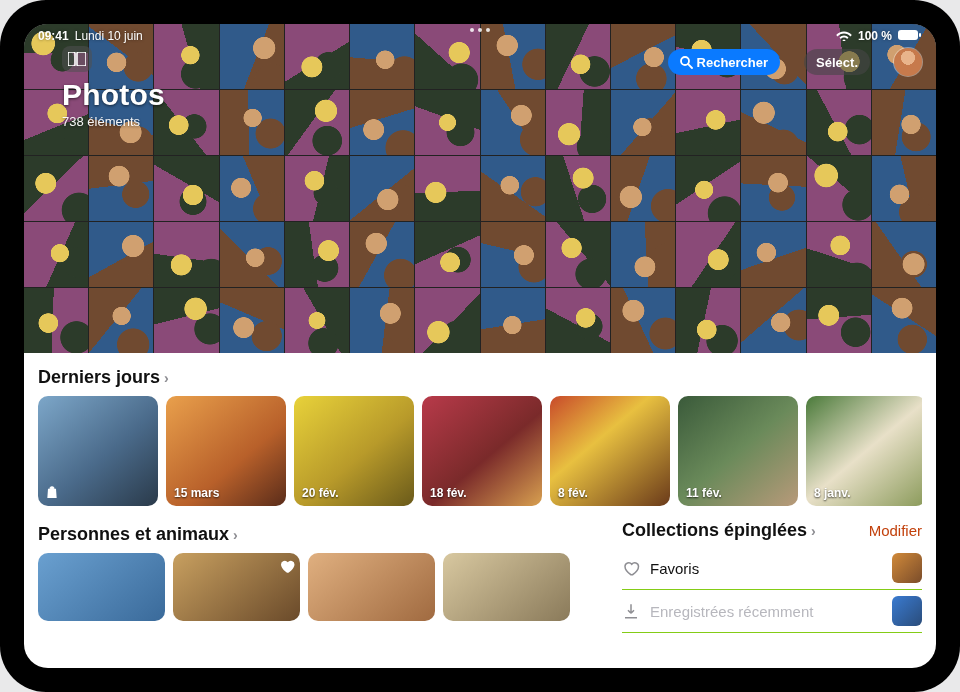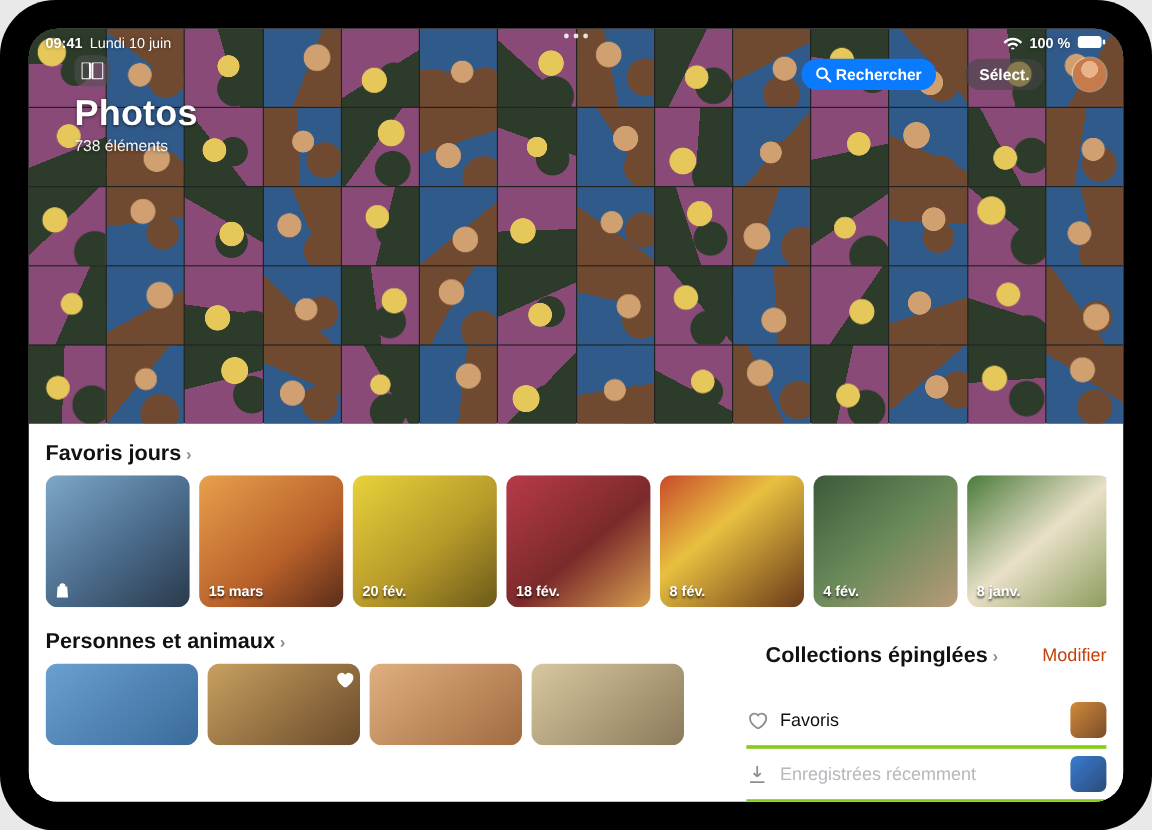--- a/index.html
+++ b/index.html
@@ -128,21 +128,21 @@
   }
   .heart-badge{
     position:absolute; top:4px; right:4px;
     width:18px;height:18px;
     color:#fff;
   }
   .collection-list{ margin-top:6px; }
   .collection-row{
     display:flex; align-items:center; gap:10px;
     padding:6px 0;
-    border-bottom:3px solid #84cc16;
+    border-bottom:1px solid #84cc16;
     font-size:15px; color:#111;
   }
   .collection-row:last-child{ color:#b7b7bd; }
   .row-icon{ width:18px; color:#8e8e93; flex:0 0 18px;}
   .row-thumb{ width:30px;height:30px;border-radius:6px;background:linear-gradient(135deg,#d18a3a,#7a4c2a); }
   .row-thumb.b{ background:linear-gradient(135deg,#3a7bd1,#2a4c7a); }
 </style>
 </head>
 <body>
 
@@ -268,21 +268,21 @@
         <div class="thumb" style="background: radial-gradient(circle at 35% 35%, rgb(208, 160, 112) 0px, rgb(208, 160, 112) 18%, transparent 19%), radial-gradient(circle at 85% 70%, rgb(112, 74, 48) 0px, rgb(112, 74, 48) 22%, transparent 23%), linear-gradient(245deg, rgb(48, 90, 138) 0px, rgb(48, 90, 138) 55%, rgb(112, 74, 48) 55%, rgb(112, 74, 48) 100%);"></div>
         <div class="thumb" style="background: radial-gradient(circle at 48% 64%, rgb(230, 200, 90) 0px, rgb(230, 200, 90) 18%, transparent 19%), radial-gradient(circle at 72% 81%, rgb(44, 59, 42) 0px, rgb(44, 59, 42) 22%, transparent 23%), linear-gradient(282deg, rgb(138, 74, 120) 0px, rgb(138, 74, 120) 55%, rgb(44, 59, 42) 55%, rgb(44, 59, 42) 100%);"></div>
         <div class="thumb" style="background: radial-gradient(circle at 61% 53%, rgb(208, 160, 112) 0px, rgb(208, 160, 112) 18%, transparent 19%), radial-gradient(circle at 89% 57%, rgb(112, 74, 48) 0px, rgb(112, 74, 48) 22%, transparent 23%), linear-gradient(319deg, rgb(48, 90, 138) 0px, rgb(48, 90, 138) 55%, rgb(112, 74, 48) 55%, rgb(112, 74, 48) 100%);"></div>
         <div class="thumb" style="background: radial-gradient(circle at 34% 42%, rgb(230, 200, 90) 0px, rgb(230, 200, 90) 18%, transparent 19%), radial-gradient(circle at 76% 68%, rgb(44, 59, 42) 0px, rgb(44, 59, 42) 22%, transparent 23%), linear-gradient(356deg, rgb(138, 74, 120) 0px, rgb(138, 74, 120) 55%, rgb(44, 59, 42) 55%, rgb(44, 59, 42) 100%);"></div>
         <div class="thumb" style="background: radial-gradient(circle at 47% 31%, rgb(208, 160, 112) 0px, rgb(208, 160, 112) 18%, transparent 19%), radial-gradient(circle at 63% 79%, rgb(112, 74, 48) 0px, rgb(112, 74, 48) 22%, transparent 23%), linear-gradient(33deg, rgb(48, 90, 138) 0px, rgb(48, 90, 138) 55%, rgb(112, 74, 48) 55%, rgb(112, 74, 48) 100%);"></div>
       </div>
 
     <div class="panel">
 
       <div class="section-title">
-        <span>Favoris jours</span>
+        <span>Derniers jours</span>
         <span class="chev">›</span>
       </div>
       <div class="hstrip" id="days">
           <div class="day-card" style="background: linear-gradient(140deg, rgb(125, 167, 201) 0%, rgb(74, 106, 138) 55%, rgb(42, 58, 74) 100%);">
             <svg class="bag" viewBox="0 0 24 24">
               <path fill="#fff" d="M6 7h12l1 14H5L6 7zm3 0a3 3 0 016 0"></path>
               <path fill="none" stroke="#fff" stroke-width="1.6" d="M9 7a3 3 0 016 0"></path>
             </svg>
           </div>
           <div class="day-card" style="background: linear-gradient(140deg, rgb(233, 160, 76) 0%, rgb(184, 96, 42) 60%, rgb(90, 44, 26) 100%);">
@@ -291,21 +291,21 @@
           <div class="day-card" style="background: linear-gradient(140deg, rgb(232, 210, 58) 0%, rgb(184, 154, 42) 55%, rgb(106, 90, 26) 100%);">
             <span class="label">20 fév.</span>
           </div>
           <div class="day-card" style="background: linear-gradient(140deg, rgb(184, 58, 74) 0%, rgb(122, 42, 42) 55%, rgb(216, 160, 80) 100%);">
             <span class="label">18 fév.</span>
           </div>
           <div class="day-card" style="background: linear-gradient(140deg, rgb(200, 74, 42) 0%, rgb(232, 192, 64) 40%, rgb(106, 58, 26) 100%);">
             <span class="label">8 fév.</span>
           </div>
           <div class="day-card" style="background: linear-gradient(140deg, rgb(58, 90, 58) 0%, rgb(106, 138, 90) 50%, rgb(184, 154, 122) 100%);">
-            <span class="label">4 fév.</span>
+            <span class="label">11 fév.</span>
           </div>
           <div class="day-card" style="background: linear-gradient(140deg, rgb(74, 122, 58) 0%, rgb(232, 224, 200) 50%, rgb(138, 154, 90) 100%);">
             <span class="label">8 janv.</span>
           </div>
         </div>
 
       <div class="cols">
         <div class="col">
           <div class="section-title">
             <span>Personnes et animaux</span>
@@ -318,21 +318,21 @@
                   <path fill="#fff" d="M12 21s-8-5.3-8-11a5 5 0 019-3 5 5 0 019 3c0 5.7-8 11-8 11z"></path>
                 </svg>
               </div>
               <div class="person-card" style="background: linear-gradient(140deg, rgb(224, 176, 128), rgb(160, 106, 64));"></div>
               <div class="person-card" style="background: linear-gradient(140deg, rgb(216, 200, 160), rgb(138, 122, 90));"></div>
             </div>
         </div>
 
         <div class="col right">
           <div class="section-head">
-            <div class="section-title" style="margin:16px">
+            <div class="section-title" style="margin:0">
               <span>Collections épinglées</span>
               <span class="chev">›</span>
             </div>
             <span class="edit-link">Modifier</span>
           </div>
           <div class="collection-list">
             <div class="collection-row">
               <svg class="row-icon" viewBox="0 0 24 24">
                   <path fill="none" stroke="currentColor" stroke-width="2" d="M12 21s-8-5.3-8-11a5 5 0 019-3 5 5 0 019 3c0 5.7-8 11-8 11z"></path>
                 </svg>

